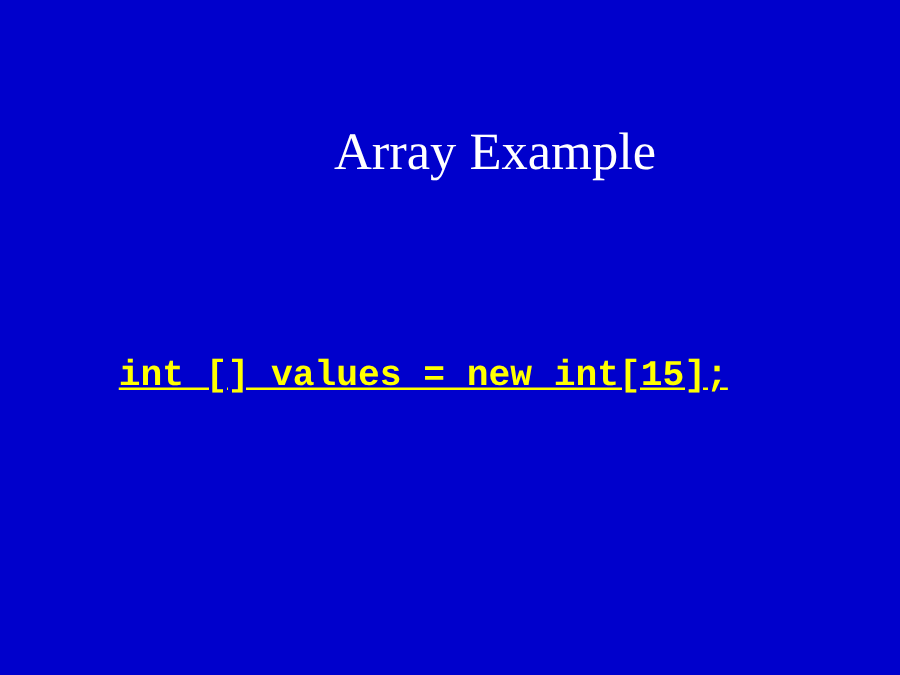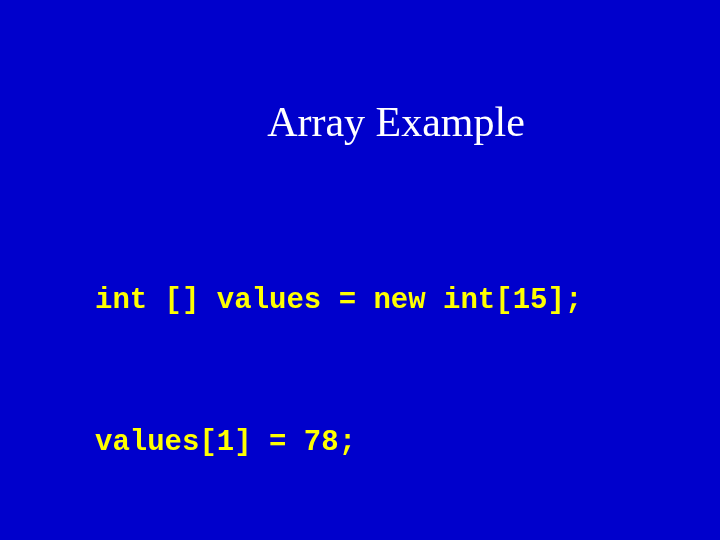--- a/index.html
+++ b/index.html
@@ -30,27 +30,27 @@
     .code-block {
       color: #ffff00;
       font-family: 'Courier New', Courier, monospace;
       font-size: 29px;
       font-weight: bold;
       line-height: 1.35;
       white-space: pre;
     }
     .code-line {
       display: block;
+      text-decoration: underline;
     }
   </style>
 </head>
 <body>
 
 <div class="slide">
   <h1 class="title">Array Example</h1>
   <div class="code-block">
     <span class="code-line">int [] values = new int[15];</span>
-    <span class="code-line">values[1] = 78;</span>
     
     
     
   </div>
 </div>
 
 </body></html>

